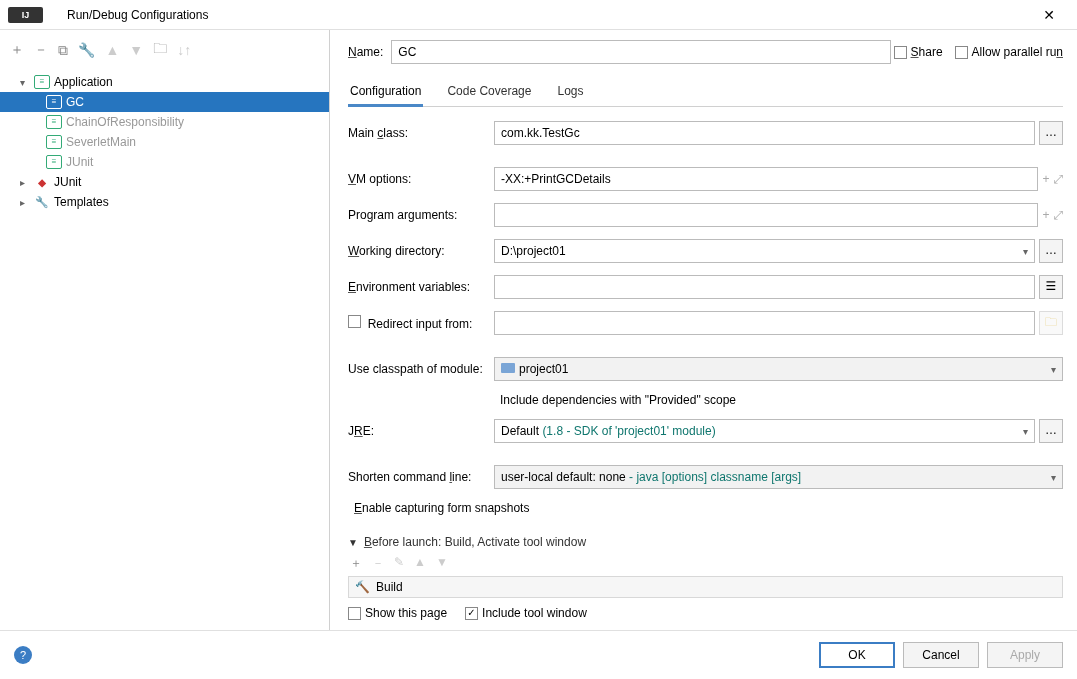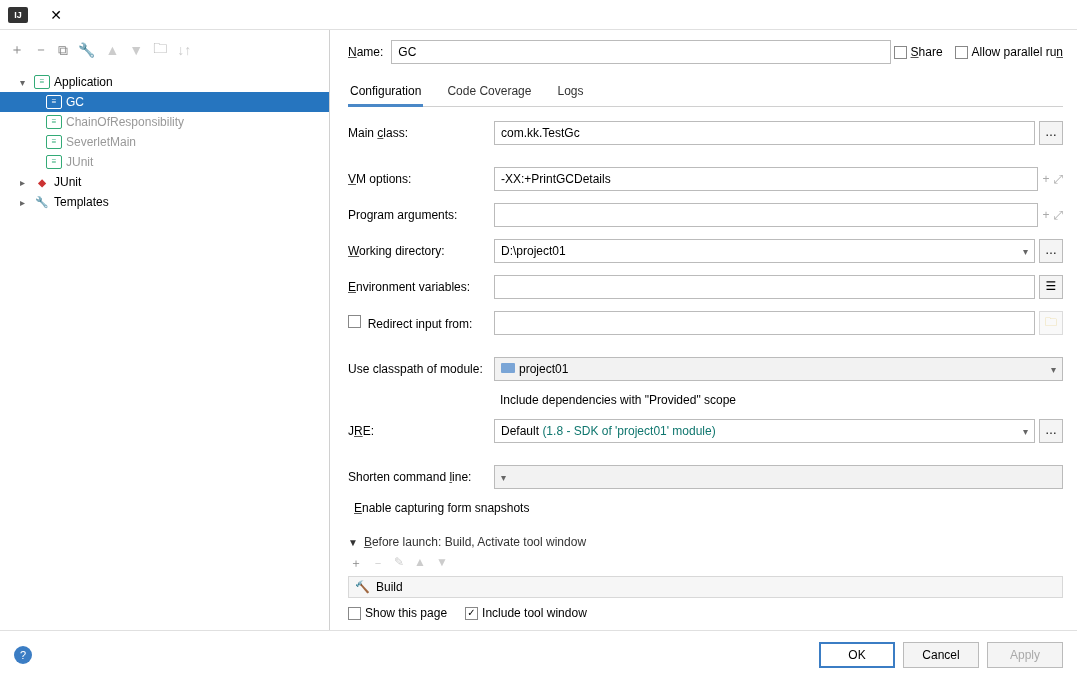--- a/index.html
+++ b/index.html
@@ -1,18 +1,18 @@
 <!DOCTYPE html>
 <html><head>
 <meta charset="utf-8">
 <style>
   * { box-sizing: border-box; font-family: "Segoe UI", Arial, sans-serif; font-size: 12px; }
   body { margin:0; padding:0; background:#fff; width:1077px; height:679px; overflow:hidden; color:#000; }
   .titlebar { display:flex; align-items:center; height:30px; padding:0 8px; border-bottom:1px solid #e0e0e0; }
-  .titlebar .appicon { width:20px; height:16px; background:#333; border-radius:2px; margin-right:8px; display:flex; align-items:center; justify-content:center; color:#fff; font-size:9px; font-weight:bold;}
+  .titlebar .appicon { width:35px; height:16px; background:#333; border-radius:2px; margin-right:24px; display:flex; align-items:center; justify-content:center; color:#fff; font-size:9px; font-weight:bold;}
   .titlebar .title { flex:1; }
   .titlebar .close { width:40px; text-align:center; font-size:14px; cursor:pointer; }
   .main { display:flex; height:600px; }
   .leftcol { width:330px; border-right:1px solid #d0d0d0; display:flex; flex-direction:column; padding:8px 0 0 0;}
   .toolbar { display:flex; gap:10px; padding:0 10px 6px 10px; color:#888; align-items:center; }
   .toolbar span { cursor:pointer; font-size:14px; }
   .tree { flex:1; padding-top:4px; overflow:auto; }
   .tree-row { display:flex; align-items:center; height:20px; padding-left:6px; cursor:pointer; }
   .tree-row.selected { background:#2675bf; color:#fff; }
   .tree-row .arrow { width:14px; font-size:10px; color:#666; }
@@ -65,20 +65,21 @@
   .chev { font-size:10px; color:#666;}
   .folder-icon { color:#d0a000;}
   .mod-icon { width:14px; height:10px; background:#7aa5d6; display:inline-block; margin-right:4px; border-radius:1px;}
   u.mn { text-decoration:underline; text-decoration-color:#555;}
 </style>
 </head>
 <body>
 
 <div class="titlebar">
   <span class="appicon">IJ</span>
+  <span class="title">Run/Debug Configurations</span>
   <span class="close">✕</span>
 </div>
 
 <div class="main">
   <div class="leftcol">
     <div class="toolbar">
       <span>＋</span>
       <span>－</span>
       <span>⧉</span>
       <span>🔧</span>
@@ -239,20 +240,24 @@
           <div class="sidebtn">…</div>
         </div>
       </div>
 
       <div style="height:10px"></div>
 
       <div class="formrow">
         <div class="lbl">Shorten command <u class="mn">l</u>ine:</div>
         <div class="field">
           <div class="select gray">
+            <span>
+              <span>user-local default: none</span>
+              <span class="muted">- java [options] classname [args]</span>
+            </span>
             <span class="chev">▾</span>
           </div>
         </div>
       </div>
 
       <div class="inlinechk2">
         <span class="box"></span>
         <span><u class="mn">E</u>nable capturing form snapshots</span>
       </div>
 

